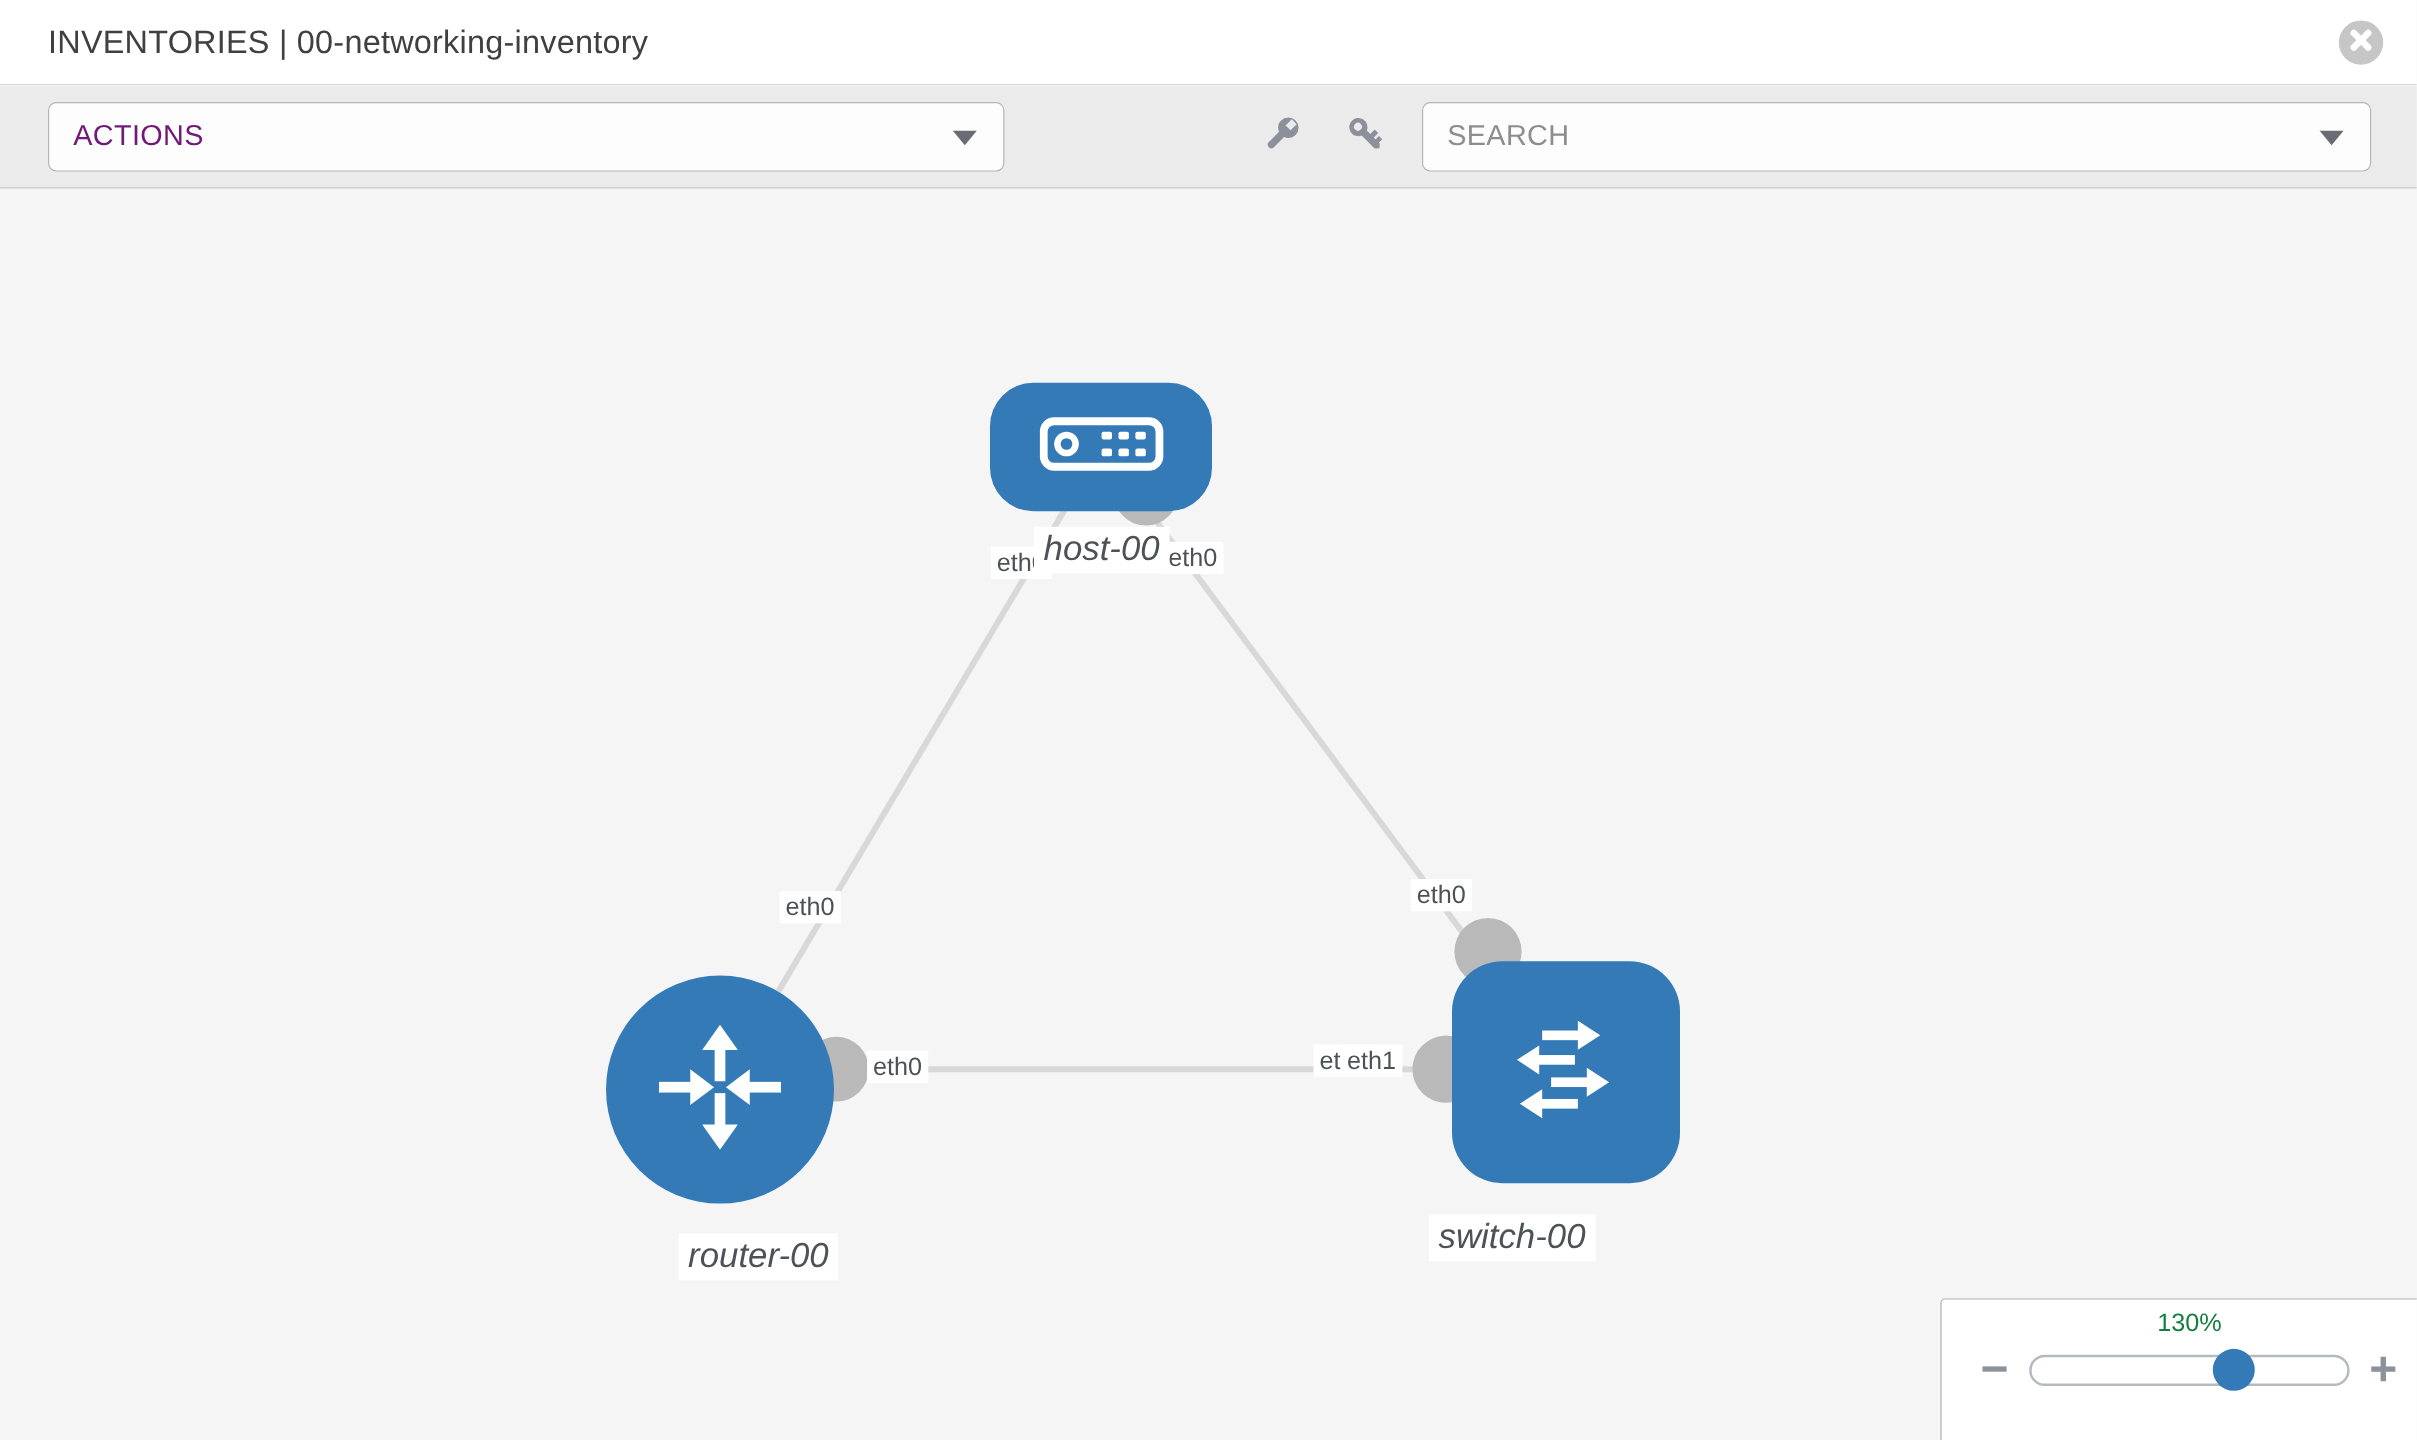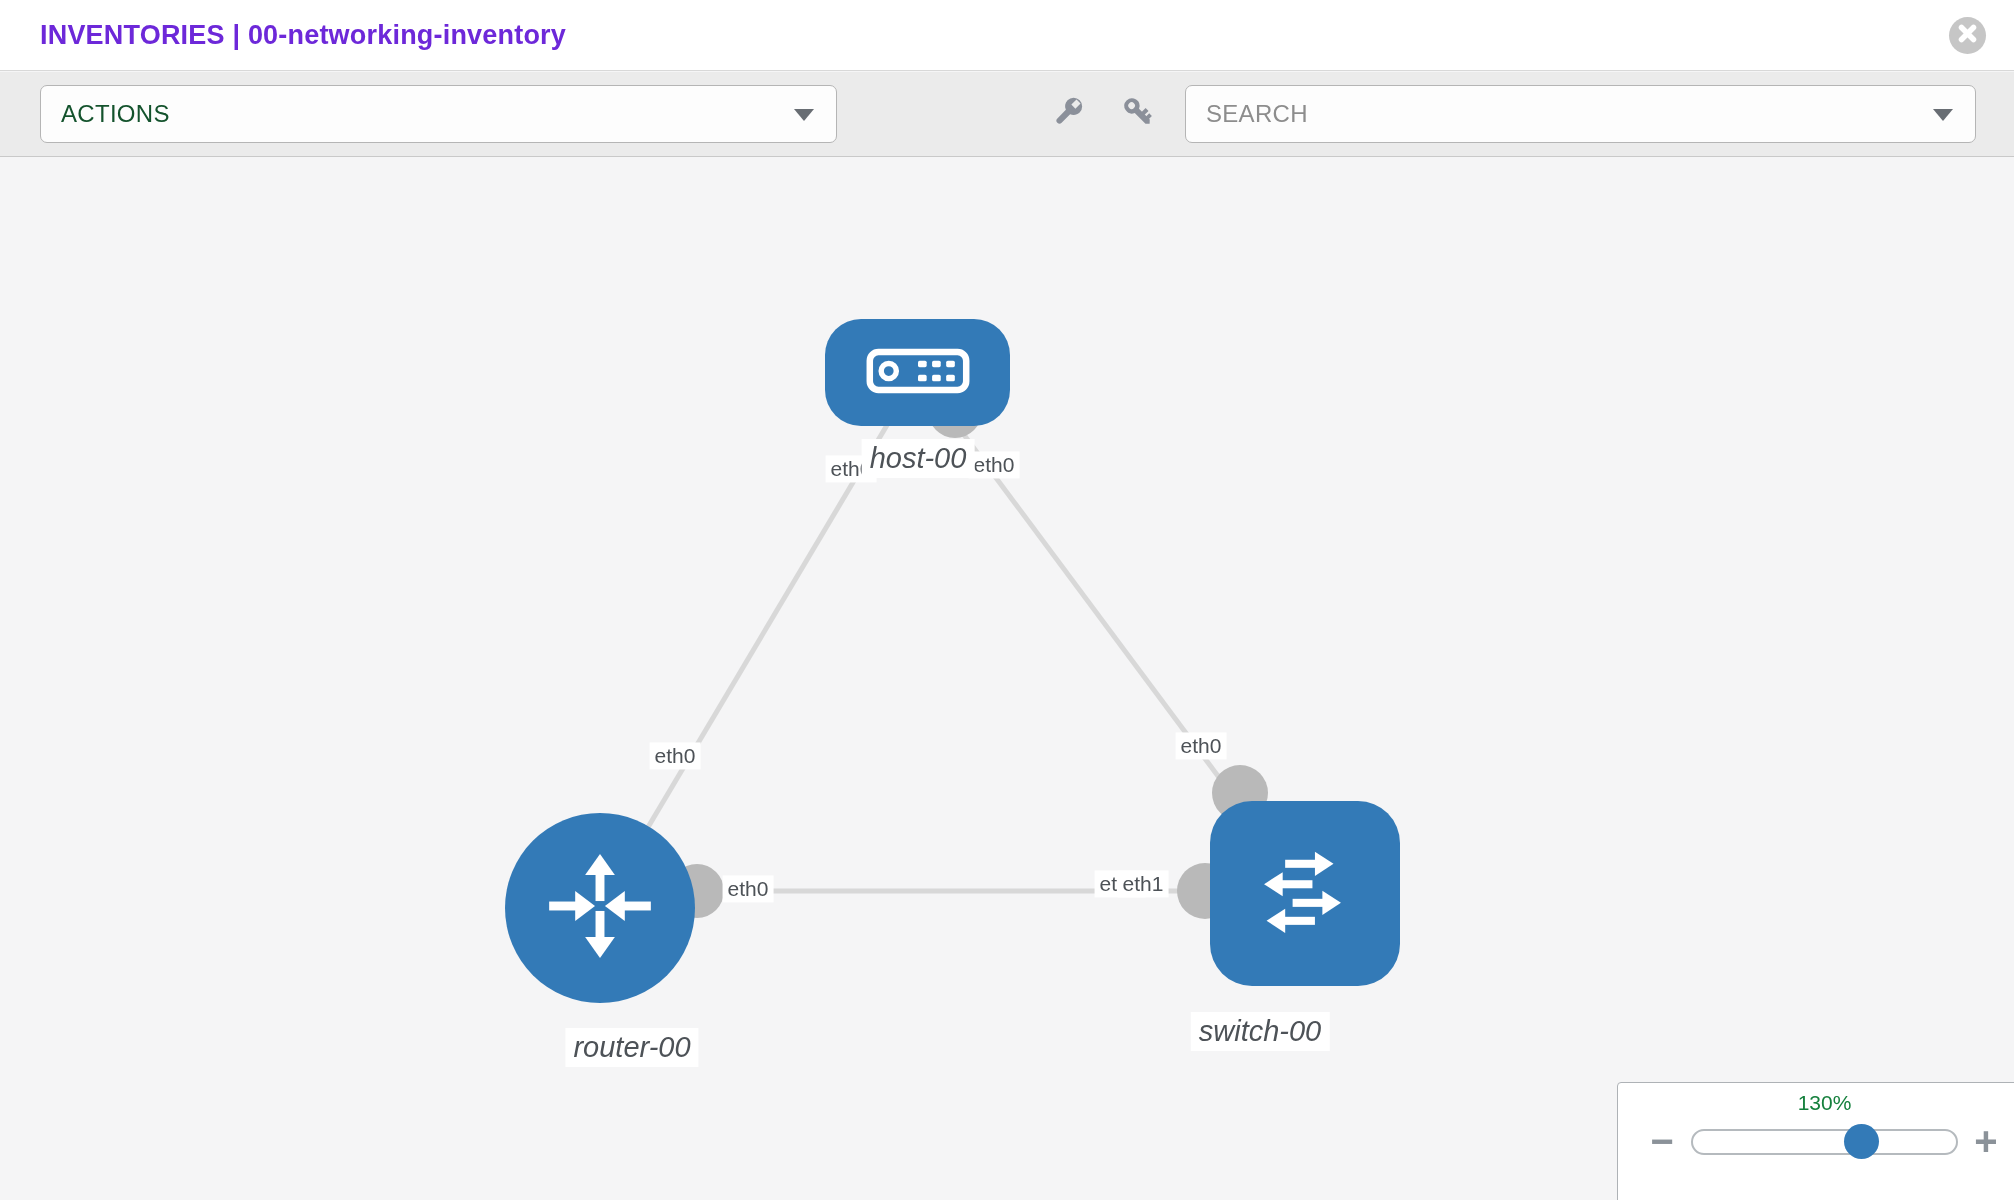--- a/index.html
+++ b/index.html
@@ -11,41 +11,41 @@
   }
 
   
   .header {
     position: absolute; top: 0; left: 0; width: 2014px; height: 71px;
     background: #ffffff; border-bottom: 1px solid #d8d8d8;
   }
   .header-title {
     position: absolute; left: 40px; top: 0; height: 71px;
     display: flex; align-items: center;
-    font-size: 27px; font-weight: bold; color: #6d28d9; letter-spacing: 0.2px;
+    font-size: 27px; font-weight: normal; color: #404040; letter-spacing: 0.2px;
   }
   .close-btn {
     position: absolute; right: 28px; top: 17px; width: 37px; height: 37px;
     border-radius: 50%; background: #c6c6c6; cursor: pointer;
     display: flex; align-items: center; justify-content: center;
   }
 
   
   .toolbar {
     position: absolute; top: 72px; left: 0; width: 2014px; height: 85px;
     background: #ebebeb; border-bottom: 1px solid #c9c9c9;
   }
   .combo {
     position: absolute; top: 13px; height: 58px;
     background: #fdfdfd; border: 1px solid #b5b5b5; border-radius: 7px;
   }
   .combo-label {
     position: absolute; left: 20px; top: 0; height: 56px;
     display: flex; align-items: center;
-    font-size: 24px; color: #14532d; letter-spacing: 0.3px;
+    font-size: 24px; color: #701a75; letter-spacing: 0.3px;
   }
   .caret {
     position: absolute; top: 23px; width: 0; height: 0;
     border-left: 10px solid transparent; border-right: 10px solid transparent;
     border-top: 12px solid #686d73;
   }
   .actions-combo { left: 40px; width: 797px; }
   .search-combo  { left: 1185px; width: 791px; }
   .search-input {
     position: absolute; left: 0; top: 0; width: 100%; height: 100%;

